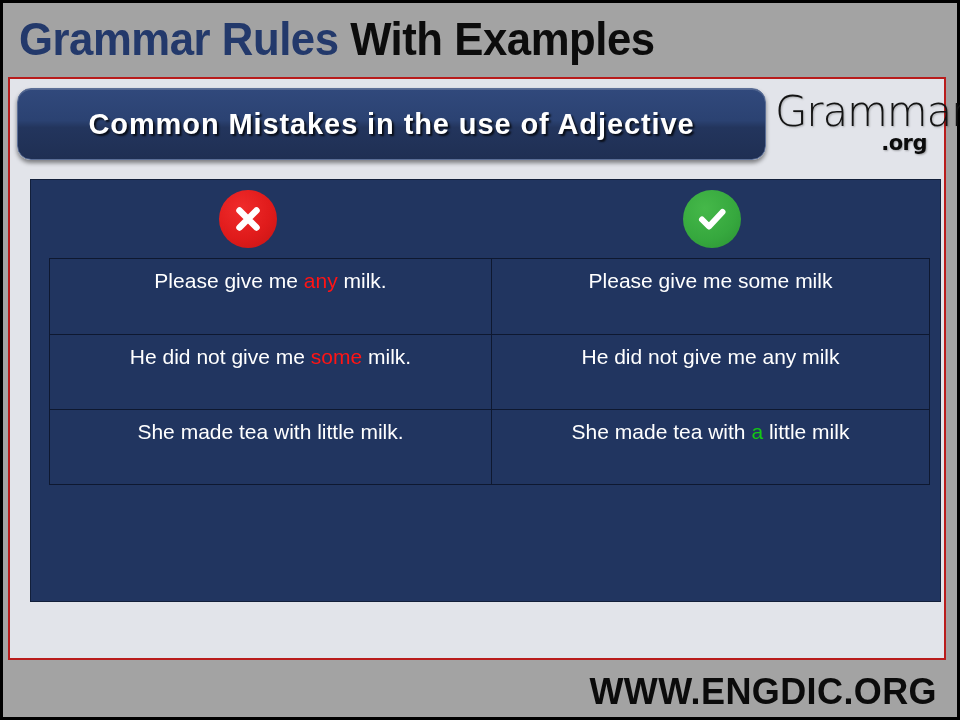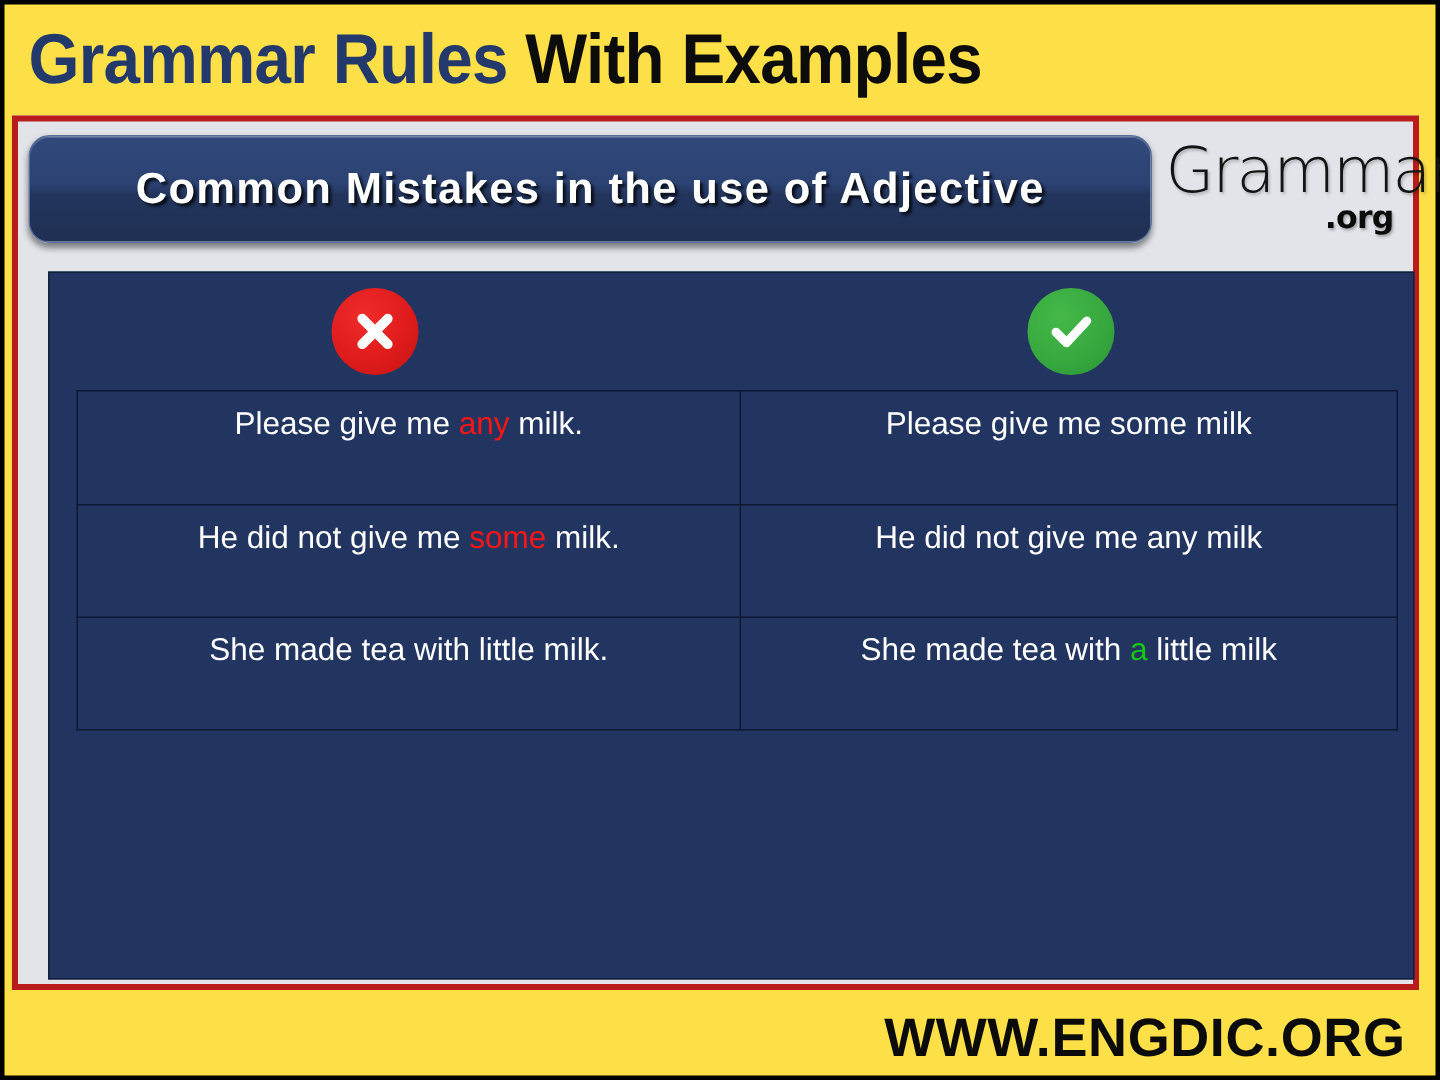--- a/index.html
+++ b/index.html
@@ -9,21 +9,21 @@
     height: 720px;
     background: #ffffff;
     font-family: "Liberation Sans", sans-serif;
     overflow: hidden;
   }
 
   #slide {
     position: relative;
     width: 960px;
     height: 720px;
-    background: #fde047;
+    background: #a3a3a3;
     border: 3px solid #000000;
   }
 
   
   #title-bar {
     position: absolute;
     left: 0; top: 0;
     width: 954px;
     height: 70px;
     display: flex;
@@ -44,21 +44,21 @@
   .t-black { color: #0c0c0c; }
 
   
   #light-panel {
     position: absolute;
     left: 5px;
     top: 74px;
     width: 938px;
     height: 583px;
     background: #e2e4ea;
-    border: 4px solid #b91c1c;
+    border: 2px solid #b91c1c;
   }
 
   
   #badge {
     position: absolute;
     left: 7px;
     top: 9px;
     width: 749px;
     height: 72px;
     background: linear-gradient(180deg, #31497c 0%, #2b4272 45%, #23355d 55%, #1f2f53 100%);
@@ -111,21 +111,21 @@
     letter-spacing: -0.5px;
     text-shadow: 1px 1px 2px rgba(0,0,0,0.3);
   }
 
   
   #navy-panel {
     position: absolute;
     left: 20px;
     top: 100px;
     width: 911px;
-    height: 472px;
+    height: 423px;
     background: #213560;
     border: 1px solid #121f3a;
   }
 
   
   #icon-row {
     position: absolute;
     left: 0;
     top: 0;
     width: 911px;

